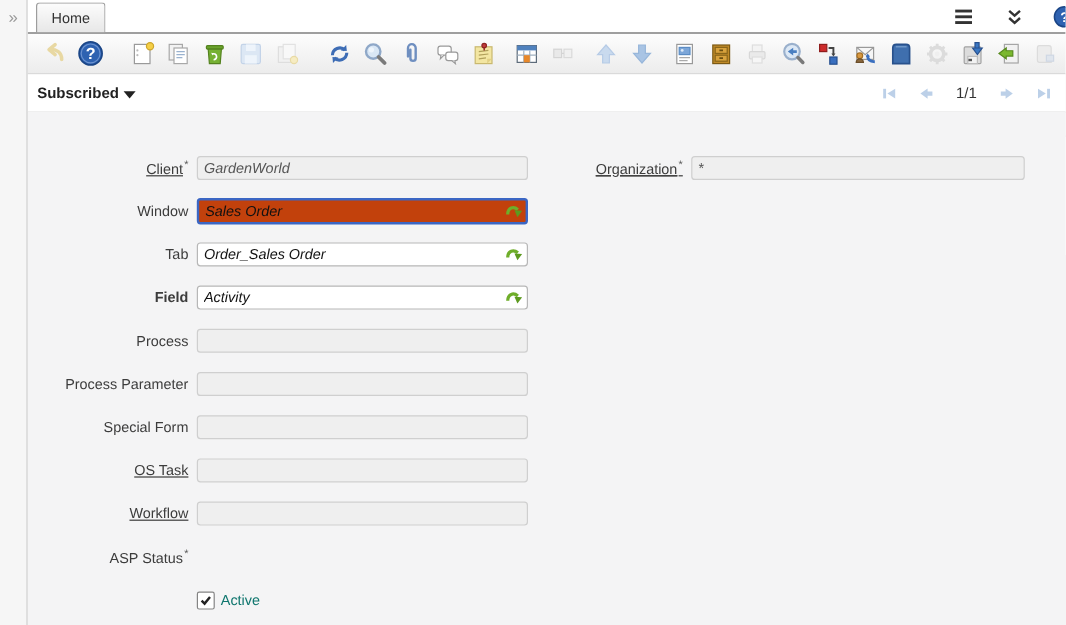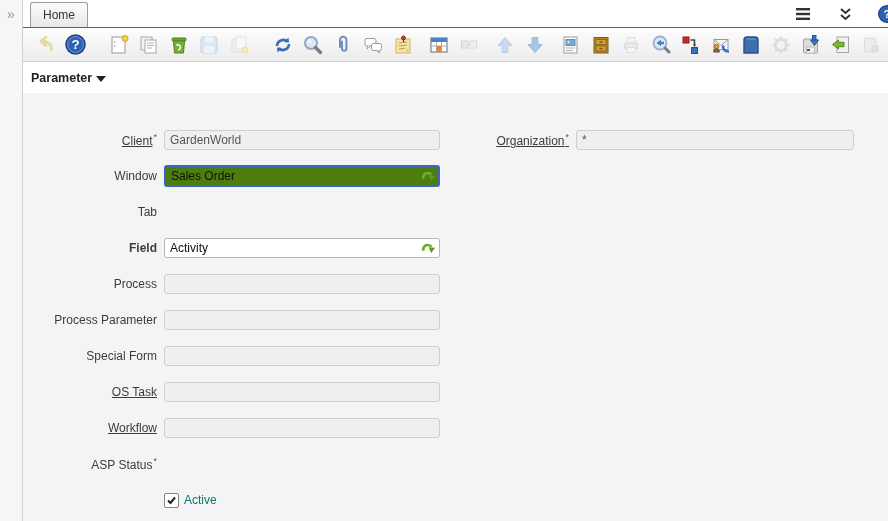--- a/index.html
+++ b/index.html
@@ -47,26 +47,26 @@
   .formarea{position:absolute;top:93px;bottom:0;left:0;right:0;background:#f4f4f5;padding-top:29px;}
   .grid{display:grid;grid-template-columns:141px 276px 136px 285px 1fr;grid-auto-rows:36px;
         align-items:center;}
   .lbl{text-align:right;padding-right:7px;color:#3c3c3c;white-space:nowrap;}
   .lbl .lnk{text-decoration:underline;cursor:pointer;}
   .lbl sup{font-size:9px;color:#555;margin-left:1px;}
   .fld{position:relative;display:flex;align-items:center;}
   input.tx{height:20px;box-sizing:border-box;border:1px solid #b7b7b7;border-radius:3px;
         font-family:"Liberation Sans",sans-serif;font-size:12px;color:#111;padding:0 5px;
         background:#fff;outline:none;}
-  .w-l{width:284px;} .w-r{width:278px;}
+  .w-l{width:284px;font-style:italic;} .w-r{width:278px;}
   input.ro{background:#efefef;border-color:#cfcfcf;color:#555;}
   .lookup input.tx{padding-right:22px;}
   .lkbtn{position:absolute;right:3px;top:50%;transform:translateY(-50%);width:18px;height:18px;
         display:flex;align-items:center;justify-content:center;cursor:pointer;}
-  .focused input.tx{border:2px solid #3b66c4;background:#4d7c0f;height:22px;}
+  .focused input.tx{border:2px solid #3b66c4;background:#c2410c;height:22px;}
   .combo{display:flex;align-items:stretch;}
   .combo input.tx{width:250px;border-radius:3px 0 0 3px;border-right:none;}
   .combobtn{width:23px;height:20px;box-sizing:border-box;border:1px solid #b7b7b7;
         border-radius:0 3px 3px 0;background:linear-gradient(#fafafa,#dcdcdc);
         display:flex;align-items:center;justify-content:center;cursor:pointer;}
   .chk{display:flex;align-items:center;gap:5px;color:#0f766e;cursor:pointer;}
   .chkbox{width:13px;height:13px;background:#fff;border:1px solid #848484;border-radius:2px;
         display:flex;align-items:center;justify-content:center;}
   svg{display:block;}
 </style>
@@ -304,22 +304,47 @@
     <span class="ticon">
       <svg width="24" height="24" viewBox="0 0 24 24">
           <path d="M7 5 H15 Q17 5 17 7 V19 H7 Q5.5 19 5.5 17 V7 Q5.5 5 7 5 Z" fill="#ececec" stroke="#dcdcdc"></path>
           <rect x="13" y="13" width="6" height="5" fill="#dfe5ed" stroke="#cfd8e4"></rect>
         </svg>
     </span>
   </div>
 
   <div class="crumbrow">
     <span class="crumb">
-      <span>Parameter</span>
+      <span>Subscribed</span>
       <span class="tri"></span>
+    </span>
+    <span class="recnav">
+      <span class="nicon">
+        <svg width="16" height="16" viewBox="0 0 16 16">
+            <rect x="3" y="4" width="2.4" height="8" fill="#bcd0e8"></rect>
+            <path d="M13 4 L13 12 L6.5 8 Z" fill="#bcd0e8"></path>
+          </svg>
+      </span>
+      <span class="nicon">
+        <svg width="16" height="16" viewBox="0 0 16 16">
+            <path d="M3 8 L9 3.8 L9 6.3 L13 6.3 L13 9.7 L9 9.7 L9 12.2 Z" fill="#bcd0e8"></path>
+          </svg>
+      </span>
+      <span class="navpos">1/1</span>
+      <span class="nicon">
+        <svg width="16" height="16" viewBox="0 0 16 16">
+            <path d="M13 8 L7 3.8 L7 6.3 L3 6.3 L3 9.7 L7 9.7 L7 12.2 Z" fill="#bcd0e8"></path>
+          </svg>
+      </span>
+      <span class="nicon">
+        <svg width="16" height="16" viewBox="0 0 16 16">
+            <path d="M3 4 L3 12 L9.5 8 Z" fill="#bcd0e8"></path>
+            <rect x="10.6" y="4" width="2.4" height="8" fill="#bcd0e8"></rect>
+          </svg>
+      </span>
     </span>
   </div>
 
   <div class="statusrow">
     <span>Record saved</span>
   </div>
 
   <div class="formarea">
     <div class="grid">
 
@@ -341,20 +366,29 @@
         <input class="tx w-l" value="Sales Order" style="">
         <span class="lkbtn">
           <svg width="16" height="16" viewBox="0 0 18 18">
               <path d="M3.5 12 C3.5 5.5 9 4 13 7.5" stroke="#6fae2a" stroke-width="3" fill="none"></path>
               <path d="M9.8 8.2 L17 8.6 L12.6 14.6 Z" fill="#5d9a1f"></path>
             </svg>
         </span>
       </div>
 
       <div class="lbl" style="grid-row:3;grid-column:1;">Tab</div>
+      <div class="fld lookup" style="grid-row:3;grid-column:2;">
+        <input class="tx w-l" value="Order_Sales Order" style="">
+        <span class="lkbtn">
+          <svg width="16" height="16" viewBox="0 0 18 18">
+              <path d="M3.5 12 C3.5 5.5 9 4 13 7.5" stroke="#6fae2a" stroke-width="3" fill="none"></path>
+              <path d="M9.8 8.2 L17 8.6 L12.6 14.6 Z" fill="#5d9a1f"></path>
+            </svg>
+        </span>
+      </div>
 
       <div class="lbl" style="grid-row:4;grid-column:1;font-weight:bold;">Field</div>
       <div class="fld lookup" style="grid-row:4;grid-column:2;">
         <input class="tx w-l" value="Activity" style="">
         <span class="lkbtn">
           <svg width="16" height="16" viewBox="0 0 18 18">
               <path d="M3.5 12 C3.5 5.5 9 4 13 7.5" stroke="#6fae2a" stroke-width="3" fill="none"></path>
               <path d="M9.8 8.2 L17 8.6 L12.6 14.6 Z" fill="#5d9a1f"></path>
             </svg>
         </span>

